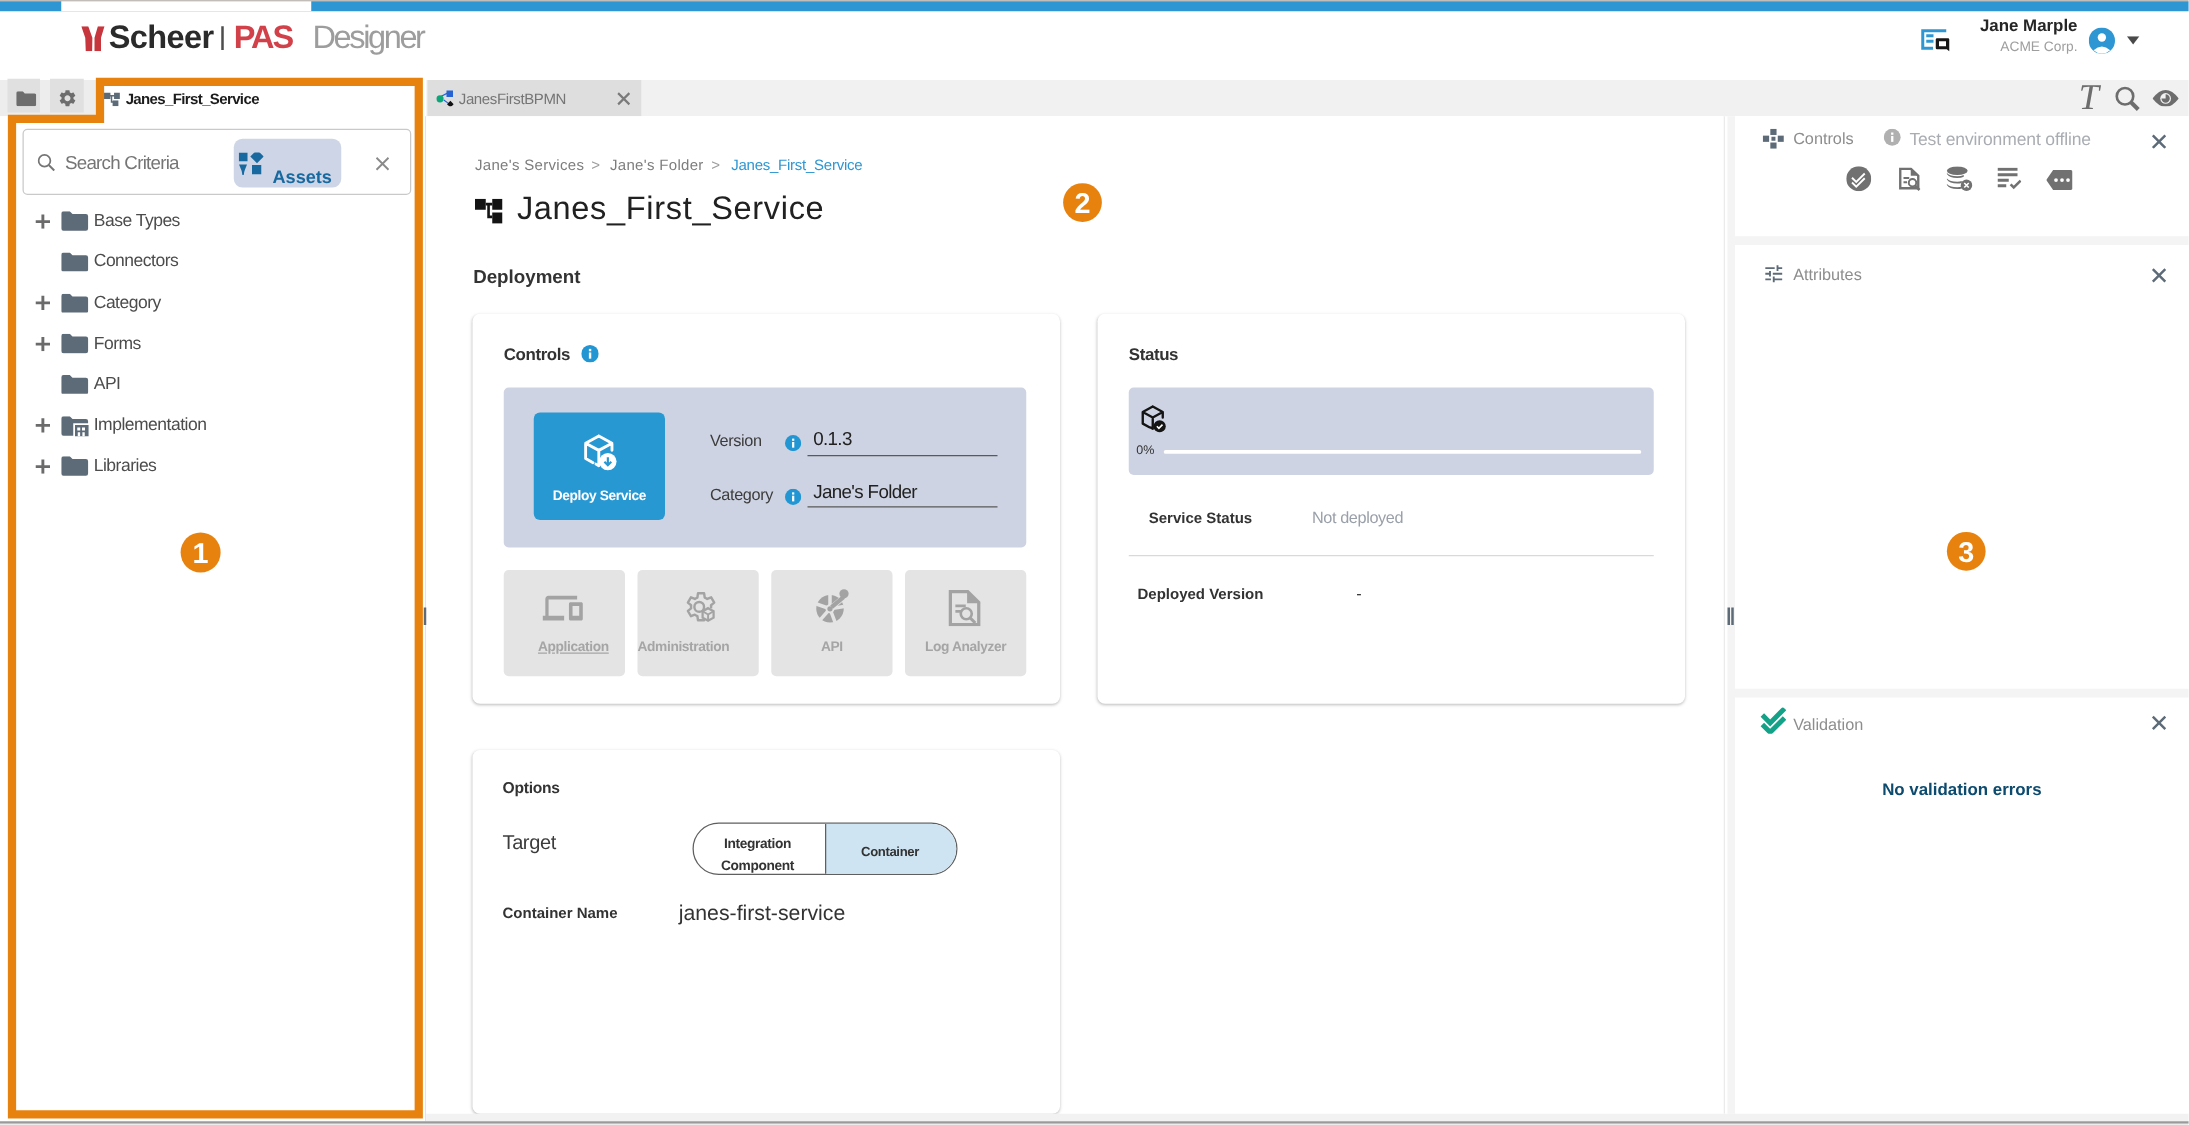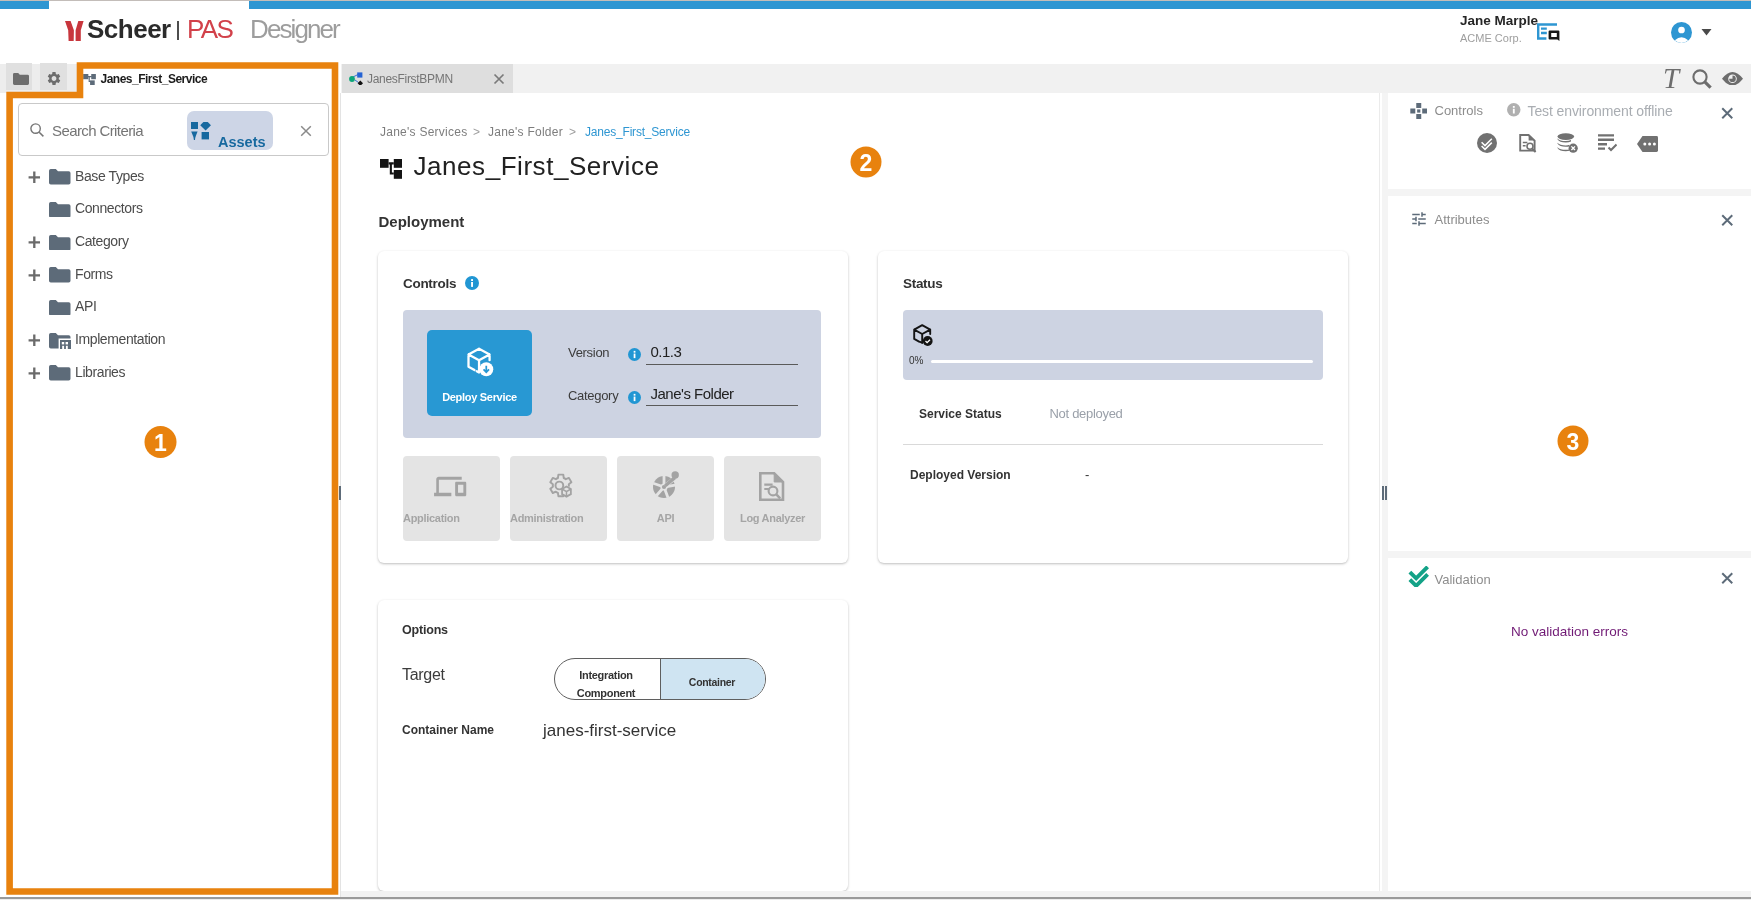--- a/index.html
+++ b/index.html
@@ -14,28 +14,28 @@
   <div class="abs" style="left:0;top:0;width:1751px;height:1px;background:#c3bdb9;"></div>
   <div class="abs" style="left:0;top:1px;width:1751px;height:8px;background:#2e96d2;"></div>
   <div class="abs" style="left:49px;top:1px;width:200px;height:8px;background:#fff;"></div>
 
   <svg class="abs" style="left:65px;top:21px;" width="19" height="20" viewBox="0 0 19 20">
     <path d="M0 0 L5.6 0 L8.9 9.2 L8.7 19.9 L3.6 19.9 L3.2 9.2 Z" fill="#c8363d"></path>
     <path d="M13.3 0 L18.6 0 L15.8 9.2 L15.8 19.9 L10.6 19.9 L10.6 9.2 Z" fill="#c8363d"></path>
   </svg>
   <div class="abs" style="left:87px;top:16px;font-size:26px;line-height:26px;font-weight:bold;color:#2b2b2b;letter-spacing:-0.5px;">Scheer</div>
   <div class="abs" style="left:177px;top:21px;width:2px;height:19px;background:#4d4d4d;"></div>
-  <div class="abs" style="left:187px;top:16px;font-size:26px;line-height:26px;font-weight:400;color:#d2414a;letter-spacing:-1.6px;">PAS</div>
+  <div class="abs" style="left:187px;top:16px;font-size:26px;line-height:26px;font-weight:700;color:#d2414a;letter-spacing:-1.6px;">PAS</div>
   <div class="abs" style="left:250px;top:16px;font-size:26px;line-height:26px;font-weight:300;color:#9d9d9d;letter-spacing:-1.9px;">Designer</div>
 
   <svg class="abs" style="left:1536px;top:23px;" width="25" height="19" viewBox="0 0 25 19">
     <path d="M21 1.5 L2.2 1.5 L2.2 15.5 L10.4 15.5 M5 5.6 h5.8 M5 10 h5.8" stroke="#2e96d2" stroke-width="2.4" fill="none"></path>
     <path d="M13.6 7.5 Q12.6 7.5 12.6 8.5 L12.6 15.4 Q12.6 16.4 13.6 16.4 L21.4 16.4 L23.4 17.9 L23.4 8.5 Q23.4 7.5 22.4 7.5 Z M15.2 10 L20.8 10 L20.8 13.9 L15.2 13.9 Z" fill="#161616" fill-rule="evenodd"></path>
   </svg>
-  <div class="abs" style="left:1460px;top:14px;width:202px;">
+  <div class="abs" style="left:1460px;top:14px;width:202px;text-align:right;">
     <div style="font-size:13.5px;font-weight:bold;color:#262626;line-height:13px;">Jane Marple</div>
     <div style="font-size:11px;color:#9e9e9e;line-height:14px;margin-top:3.5px;">ACME Corp.</div>
   </div>
   <svg class="abs" style="left:1671px;top:22px;" width="21" height="21" viewBox="0 0 22 22">
     <circle cx="11" cy="11" r="11" fill="#2e96d2"></circle>
     <circle cx="11" cy="8.4" r="3.5" fill="#fff"></circle>
     <path d="M4 19 Q11 12.8 18 19 Q14.6 22 11 22 Q7.4 22 4 19Z" fill="#fff"></path>
   </svg>
   <svg class="abs" style="left:1701px;top:29px;" width="11" height="7" viewBox="0 0 11 7">
     <path d="M0.5 0 L10.5 0 L5.5 6.5 Z" fill="#4a4a4a"></path>
@@ -213,21 +213,21 @@
     <rect x="6.1" y="3.1" width="1.9" height="1.9" fill="#fff"></rect>
     <rect x="6.1" y="6" width="1.9" height="4.9" fill="#fff"></rect>
   </svg>
   <div class="abs" style="left:650.5px;top:385.5px;font-size:15px;line-height:15px;color:#212121;letter-spacing:-0.5px;">Jane's Folder</div>
   <div class="abs" style="left:646px;top:405.2px;width:152px;height:1px;background:#5a5a5a;"></div>
 
   <div class="abs" style="left:403px;top:455.5px;width:97px;height:85px;background:#e4e4e4;border-radius:4px;"></div>
   <div class="abs" style="left:510px;top:455.5px;width:97px;height:85px;background:#e4e4e4;border-radius:4px;"></div>
   <div class="abs" style="left:617px;top:455.5px;width:97px;height:85px;background:#e4e4e4;border-radius:4px;"></div>
   <div class="abs" style="left:724px;top:455.5px;width:97px;height:85px;background:#e4e4e4;border-radius:4px;"></div>
-  <div class="abs" style="left:403px;top:512px;width:84px;text-align:left;font-size:11px;font-weight:bold;color:#a5a5a5;letter-spacing:-0.3px;">Application</div>
+  <div class="abs" style="left:403px;top:512px;width:84px;text-align:right;font-size:11px;font-weight:bold;color:#a5a5a5;letter-spacing:-0.3px;text-decoration:underline;">Application</div>
   <div class="abs" style="left:510px;top:512px;width:80px;text-align:left;font-size:11px;font-weight:bold;color:#a5a5a5;letter-spacing:-0.3px;">Administration</div>
   <div class="abs" style="left:617px;top:512px;width:97px;text-align:center;font-size:11px;font-weight:bold;color:#a5a5a5;letter-spacing:-0.3px;">API</div>
   <div class="abs" style="left:724px;top:512px;width:97px;text-align:center;font-size:11px;font-weight:bold;color:#a5a5a5;letter-spacing:-0.3px;">Log Analyzer</div>
 
   <svg class="abs" style="left:434px;top:475px;" width="33" height="26" viewBox="0 0 24 19">
     <path fill="#a3a3a3" d="M3.5 3.4 h16.7 V1.2 H3.5 C2.4 1.2 1.6 2 1.6 3.1 v9.8 H0 v2.7 h12.6 v-2.7 H3.5 V3.4 z"></path>
     <path fill="#a3a3a3" d="M22.6 5 h-6.3 c-.5 0-.9.4-.9.9 v8.8 c0 .5.4.9.9.9 h6.3 c.5 0 .9-.4.9-.9 V5.9 c0-.5-.4-.9-.9-.9 z m-1.2 7.9 h-3.9 V7.2 h3.9 v5.7 z"></path>
   </svg>
 
   <svg class="abs" style="left:543.5px;top:470px;" width="31" height="31" viewBox="0 0 24 24">
@@ -360,21 +360,21 @@
   <div class="abs" style="left:1388px;top:551px;width:363px;height:7px;background:#f4f4f4;"></div>
 
   <svg class="abs" style="left:1407.5px;top:565.5px;" width="21.5" height="21.5" viewBox="0 0 23 23">
     <path d="M2 6.5 L8.7 13.2 L21 0.9" stroke="#13a287" stroke-width="4.2" fill="none"></path>
     <path d="M2 14.5 L8.7 21.2 L21 8.9" stroke="#13a287" stroke-width="4.2" fill="none"></path>
   </svg>
   <div class="abs" style="left:1434.5px;top:573.2px;font-size:13px;line-height:13px;color:#8d8d8d;">Validation</div>
   <svg class="abs" style="left:1720.5px;top:571.5px;" width="12.5" height="12.5" viewBox="0 0 12 12">
     <path d="M1.2 1.2 L10.8 10.8 M10.8 1.2 L1.2 10.8" stroke="#5d6b79" stroke-width="1.9"></path>
   </svg>
-  <div class="abs" style="left:1388px;top:625px;width:363px;text-align:center;font-size:13.5px;line-height:14px;color:#701a75;">No validation errors</div>
+  <div class="abs" style="left:1388px;top:625px;width:363px;text-align:center;font-size:13.5px;line-height:14px;color:#0c4a6e;font-weight:bold;">No validation errors</div>
 
   <div class="abs" style="left:341px;top:891px;width:1410px;height:6px;background:#f2f2f2;"></div>
   <div class="abs" style="left:0;top:897px;width:1751px;height:1.5px;background:#9a9a9a;"></div>
   <div class="abs" style="left:0;top:898.5px;width:1751px;height:1.5px;background:#ececec;"></div>
 
   <svg class="abs" style="left:0;top:0;" width="1751" height="900" viewBox="0 0 1751 900">
     <path d="M80 95 L80 65.5 L335 65.5 L335 891.5 L9.6 891.5 L9.6 95 Z" fill="none" stroke="#e8820e" stroke-width="6.6"></path>
     <circle cx="160.5" cy="442" r="16" fill="#e8820e"></circle>
     <text x="160.5" y="450.5" font-size="23" font-weight="bold" fill="#fff" text-anchor="middle" font-family="Liberation Sans">1</text>
     <circle cx="866" cy="162" r="15.5" fill="#e8820e"></circle>

